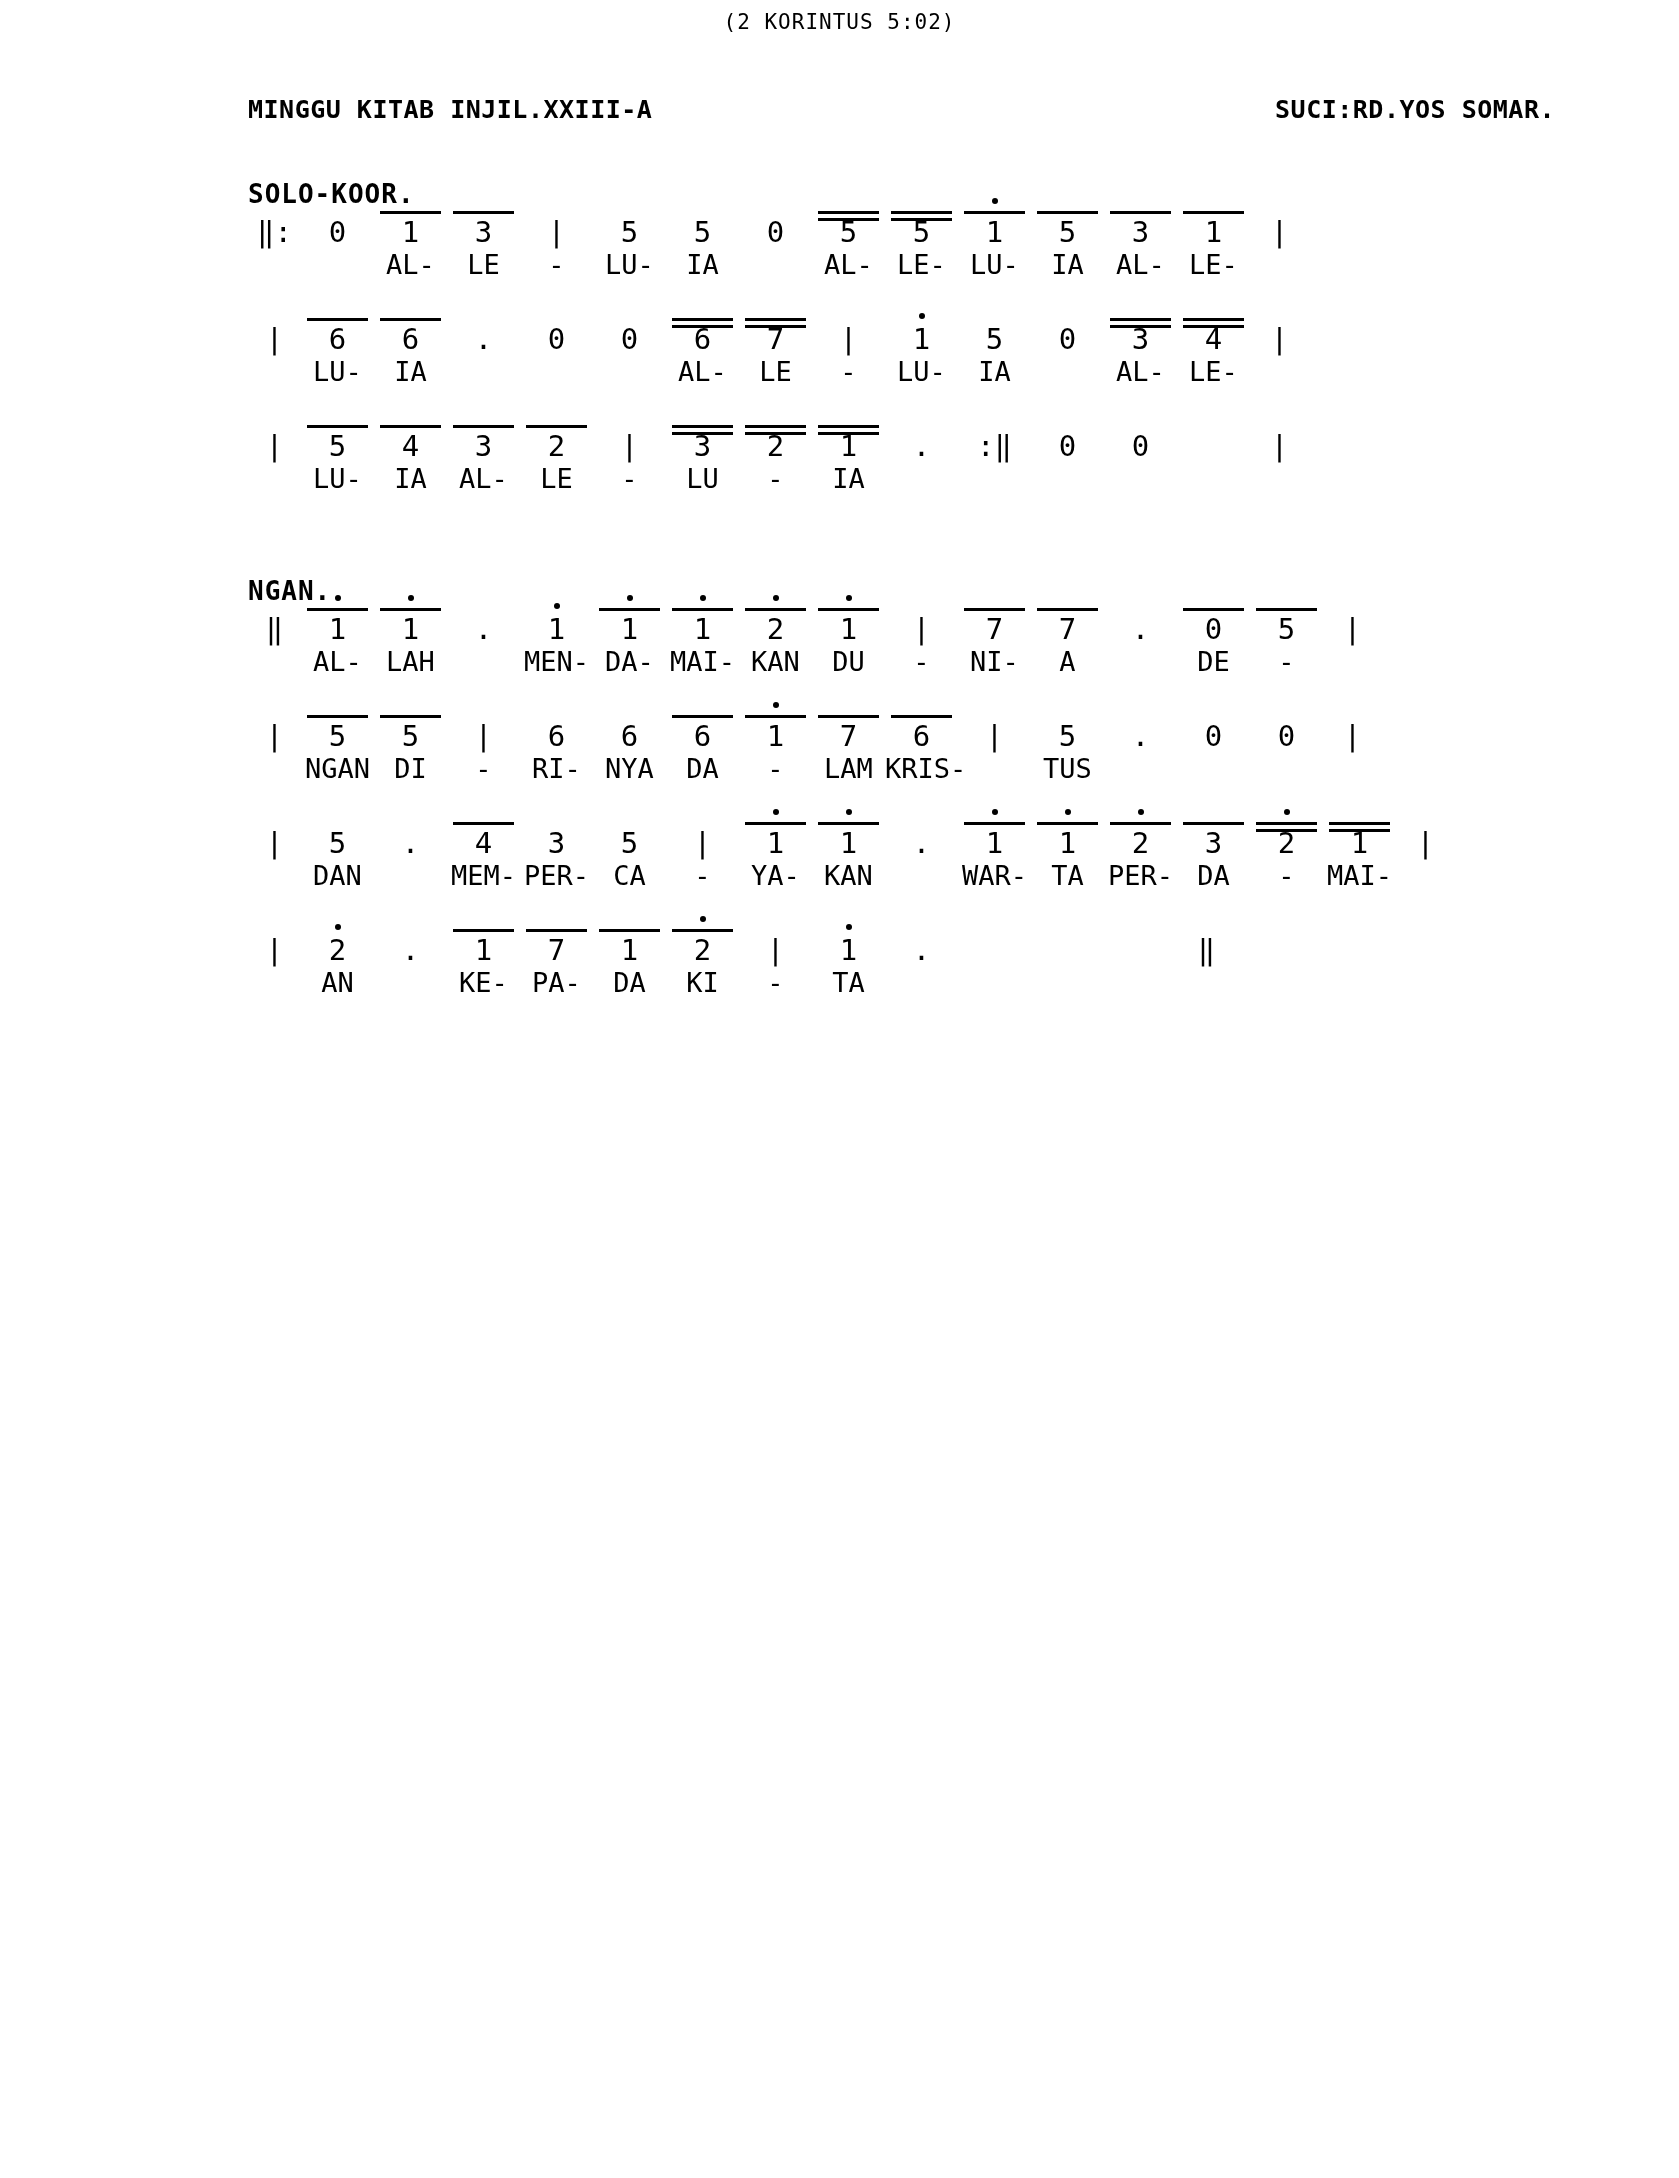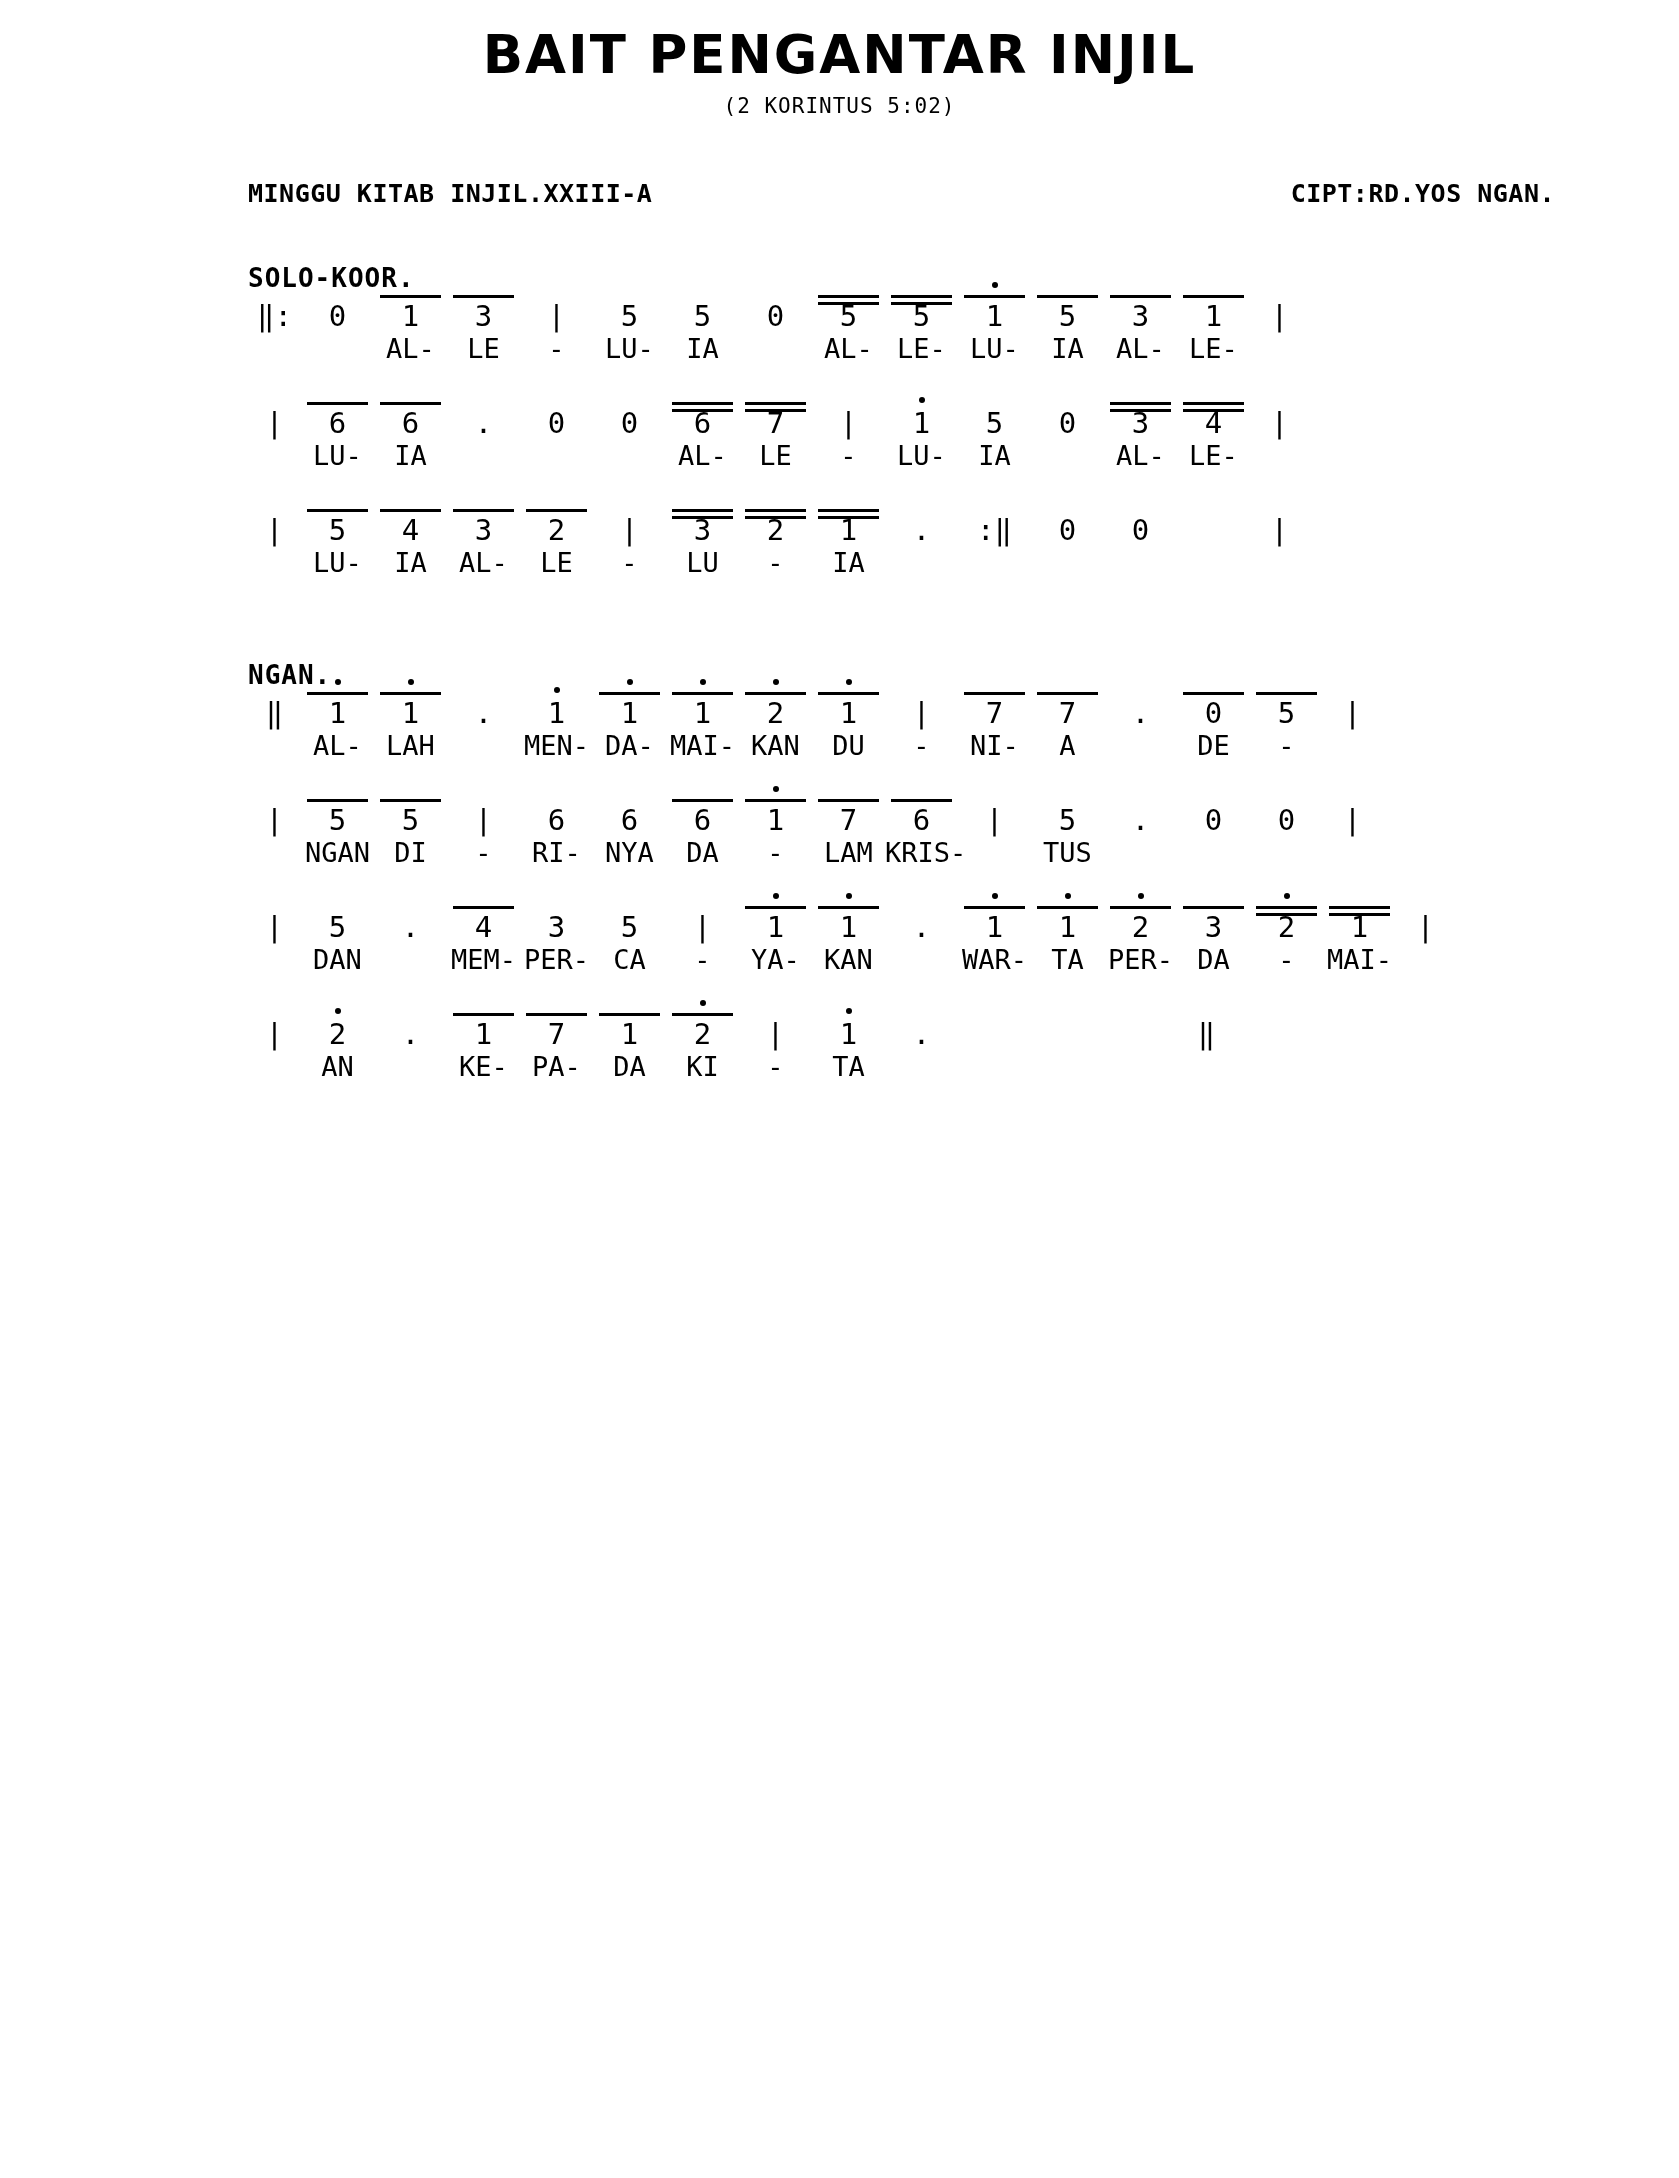--- a/index.html
+++ b/index.html
@@ -110,26 +110,25 @@
     border-radius:50%;
     background:#000;
   }
   .dotup.with-beam { top:-11px; }
 </style>
 </head>
 <body>
 
 <div class="page">
 
-  <h1 class="title">BAIT PENGANTAR INJIL</h1>
   <div class="subtitle">(2 KORINTUS 5:02)</div>
 
   <div class="meta-row">
     <div class="meta-left">MINGGU KITAB INJIL.XXIII-A</div>
-    <div class="meta-right">CIPT:RD.YOS NGAN.</div>
+    <div class="meta-right">SUCI:RD.YOS SOMAR.</div>
   </div>
 
   <div style="height:50px"></div>
   <div class="section-label">SOLO-KOOR.</div>
 
   <div class="sysblock" id="solo-block">
       <div class="sysrow"><span class="cell" style="width: 53px;"><span class="note">‖:</span><span class="lyr"> </span></span><span class="cell" style="width: 73px;"><span class="note">0</span><span class="lyr"> </span></span><span class="cell" style="width: 73px;"><span class="beam1"></span><span class="note">1</span><span class="lyr">AL-</span></span><span class="cell" style="width: 73px;"><span class="beam1"></span><span class="note">3</span><span class="lyr">LE</span></span><span class="cell" style="width: 73px;"><span class="note">|</span><span class="lyr">-</span></span><span class="cell" style="width: 73px;"><span class="note">5</span><span class="lyr">LU-</span></span><span class="cell" style="width: 73px;"><span class="note">5</span><span class="lyr">IA</span></span><span class="cell" style="width: 73px;"><span class="note">0</span><span class="lyr"> </span></span><span class="cell" style="width: 73px;"><span class="beam1"></span><span class="beam2"></span><span class="note">5</span><span class="lyr">AL-</span></span><span class="cell" style="width: 73px;"><span class="beam1"></span><span class="beam2"></span><span class="note">5</span><span class="lyr">LE-</span></span><span class="cell" style="width: 73px;"><span class="beam1"></span><span class="dotup with-beam"></span><span class="note">1</span><span class="lyr">LU-</span></span><span class="cell" style="width: 73px;"><span class="beam1"></span><span class="note">5</span><span class="lyr">IA</span></span><span class="cell" style="width: 73px;"><span class="beam1"></span><span class="note">3</span><span class="lyr">AL-</span></span><span class="cell" style="width: 73px;"><span class="beam1"></span><span class="note">1</span><span class="lyr">LE-</span></span><span class="cell" style="width: 59px;"><span class="note">|</span><span class="lyr"> </span></span></div>
       <div class="sysrow"><span class="cell" style="width: 53px;"><span class="note">|</span><span class="lyr"> </span></span><span class="cell" style="width: 73px;"><span class="beam1"></span><span class="note">6</span><span class="lyr">LU-</span></span><span class="cell" style="width: 73px;"><span class="beam1"></span><span class="note">6</span><span class="lyr">IA</span></span><span class="cell" style="width: 73px;"><span class="note">.</span><span class="lyr"> </span></span><span class="cell" style="width: 73px;"><span class="note">0</span><span class="lyr"> </span></span><span class="cell" style="width: 73px;"><span class="note">0</span><span class="lyr"> </span></span><span class="cell" style="width: 73px;"><span class="beam1"></span><span class="beam2"></span><span class="note">6</span><span class="lyr">AL-</span></span><span class="cell" style="width: 73px;"><span class="beam1"></span><span class="beam2"></span><span class="note">7</span><span class="lyr">LE</span></span><span class="cell" style="width: 73px;"><span class="note">|</span><span class="lyr">-</span></span><span class="cell" style="width: 73px;"><span class="dotup"></span><span class="note">1</span><span class="lyr">LU-</span></span><span class="cell" style="width: 73px;"><span class="note">5</span><span class="lyr">IA</span></span><span class="cell" style="width: 73px;"><span class="note">0</span><span class="lyr"> </span></span><span class="cell" style="width: 73px;"><span class="beam1"></span><span class="beam2"></span><span class="note">3</span><span class="lyr">AL-</span></span><span class="cell" style="width: 73px;"><span class="beam1"></span><span class="beam2"></span><span class="note">4</span><span class="lyr">LE-</span></span><span class="cell" style="width: 59px;"><span class="note">|</span><span class="lyr"> </span></span></div>
       <div class="sysrow"><span class="cell" style="width: 53px;"><span class="note">|</span><span class="lyr"> </span></span><span class="cell" style="width: 73px;"><span class="beam1"></span><span class="note">5</span><span class="lyr">LU-</span></span><span class="cell" style="width: 73px;"><span class="beam1"></span><span class="note">4</span><span class="lyr">IA</span></span><span class="cell" style="width: 73px;"><span class="beam1"></span><span class="note">3</span><span class="lyr">AL-</span></span><span class="cell" style="width: 73px;"><span class="beam1"></span><span class="note">2</span><span class="lyr">LE</span></span><span class="cell" style="width: 73px;"><span class="note">|</span><span class="lyr">-</span></span><span class="cell" style="width: 73px;"><span class="beam1"></span><span class="beam2"></span><span class="note">3</span><span class="lyr">LU</span></span><span class="cell" style="width: 73px;"><span class="beam1"></span><span class="beam2"></span><span class="note">2</span><span class="lyr">-</span></span><span class="cell" style="width: 73px;"><span class="beam1"></span><span class="beam2"></span><span class="note">1</span><span class="lyr">IA</span></span><span class="cell" style="width: 73px;"><span class="note">.</span><span class="lyr"> </span></span><span class="cell" style="width: 73px;"><span class="note">:‖</span><span class="lyr"> </span></span><span class="cell" style="width: 73px;"><span class="note">0</span><span class="lyr"> </span></span><span class="cell" style="width: 73px;"><span class="note">0</span><span class="lyr"> </span></span><span class="cell" style="width: 73px;"><span class="note"></span><span class="lyr"> </span></span><span class="cell" style="width: 59px;"><span class="note">|</span><span class="lyr"> </span></span></div>
     </div>

